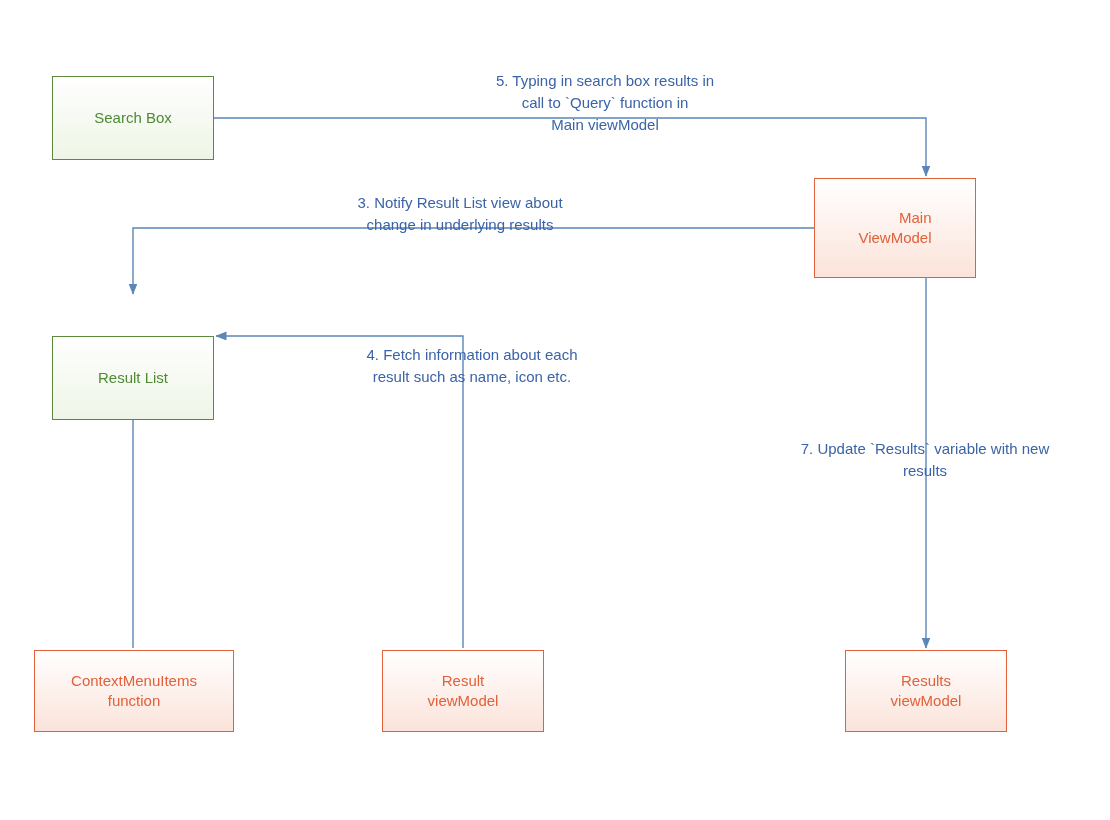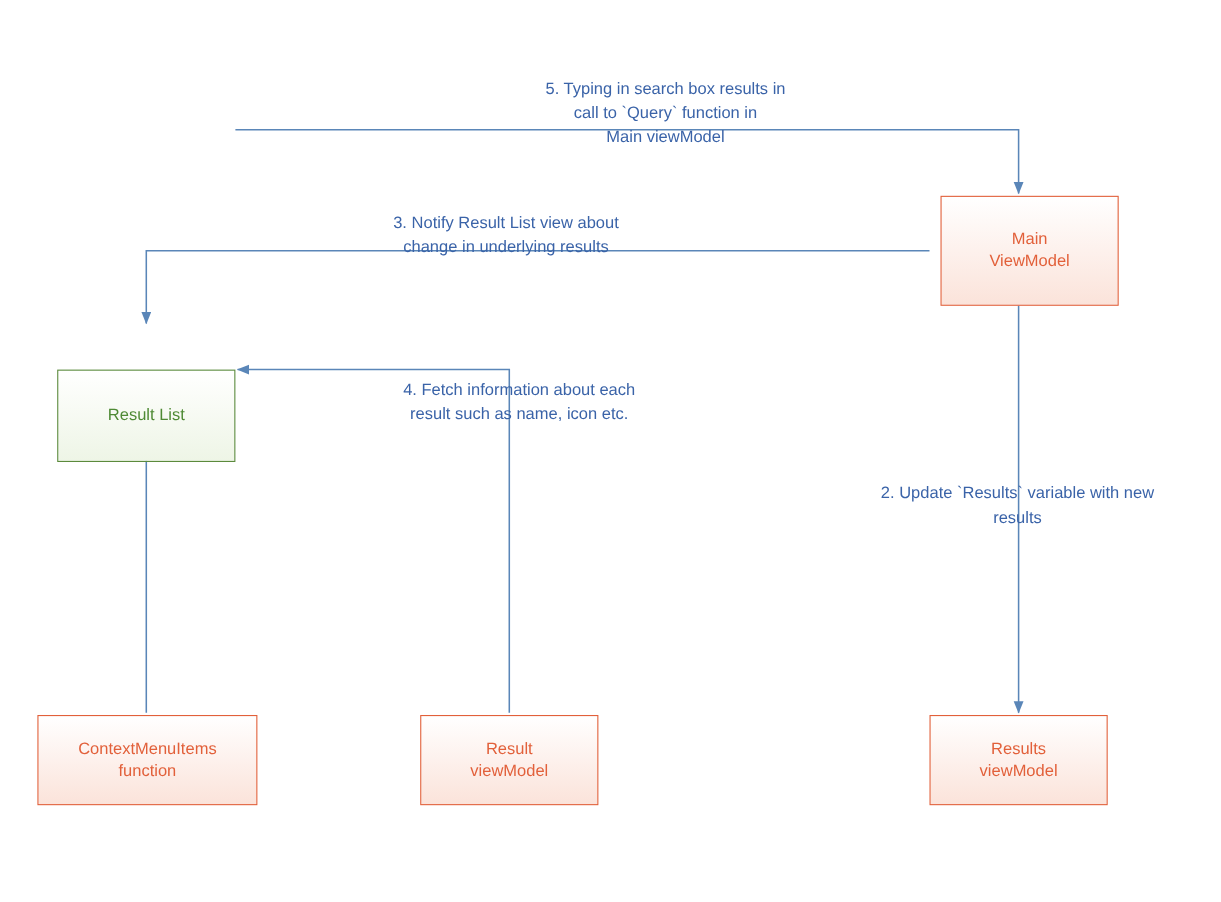--- a/index.html
+++ b/index.html
@@ -79,22 +79,25 @@
 
     <g>
       <path d="M463,648 L463,336 L216,336" fill="none" stroke="#5a86b8" stroke-width="1.4" marker-end="url(#arrowhead)"></path>
     </g>
 
     <g>
       <path d="M133,648 L133,382" fill="none" stroke="#5a86b8" stroke-width="1.4" marker-end="url(#arrowhead)"></path>
     </g>
   </svg>
 
+  <div class="node green" style="left:52px; top:76px; width:162px; height:84px;">
+    <span>Search Box</span>
+  </div>
 
-  <div class="node orange" style="left:855px; top:178px; width:162px; height:100px;">
+  <div class="node orange" style="left:814px; top:178px; width:162px; height:100px;text-align:right;">
     <span>Main
 ViewModel</span>
   </div>
 
   <div class="node green" style="left:52px; top:296px; width:162px; height:84px;margin-top:40px;">
     <span>Result List</span>
   </div>
 
   <div class="node orange" style="left:34px; top:650px; width:200px; height:82px;">
     <span>ContextMenuItems
@@ -108,21 +111,21 @@
 
   <div class="node orange" style="left:845px; top:650px; width:162px; height:82px;">
     <span>Results
 viewModel</span>
   </div>
 
   <div class="label" style="left:440px; top:70px; width:330px;">5. Typing in search box results in
 call to `Query` function in
 Main viewModel</div>
 
-  <div class="label" style="left:755px; top:438px; width:340px;">2. Update `Results` variable with new
+  <div class="label" style="left:755px; top:438px; width:340px;">7. Update `Results` variable with new
 results</div>
 
   <div class="label" style="left:300px; top:192px; width:320px;">3. Notify Result List view about
 change in underlying results</div>
 
   <div class="label" style="left:312px; top:344px; width:320px;">4. Fetch information about each
 result such as name, icon etc.</div>
 
 
 </div>

